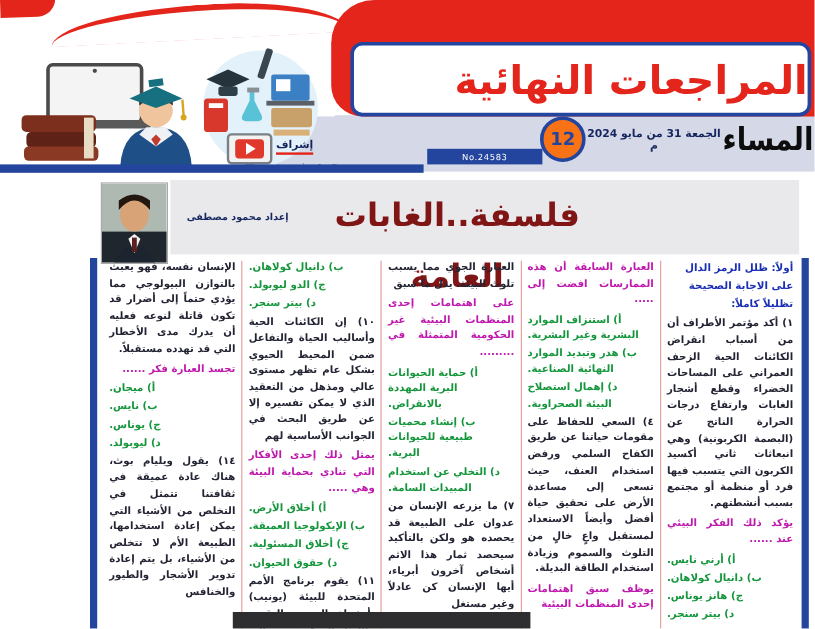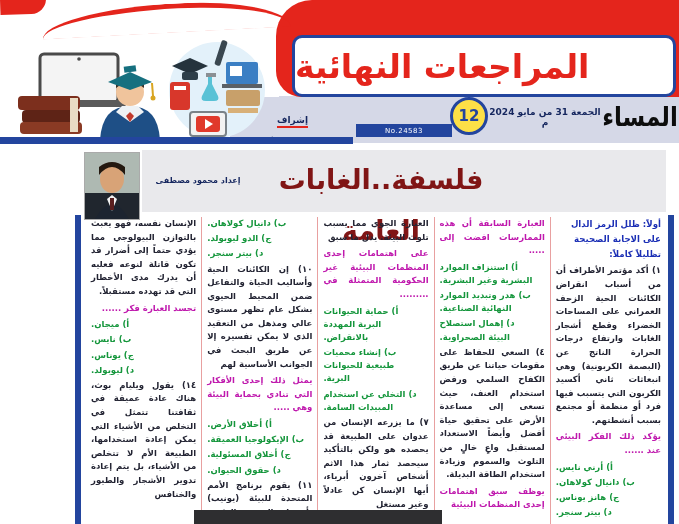--- a/index.html
+++ b/index.html
@@ -15,32 +15,32 @@
   .lavender-band{left:0;top:96px;width:679px;height:47px;background:var(--lavender);}
   .white-a{left:0;top:0;width:279px;height:97px;background:#fff;}
   .white-b{left:0;top:96px;width:230px;height:46px;background:#fff;border-bottom-left-radius:0;border-bottom-right-radius:0;}
   .red-band{left:276px;top:0;width:403px;height:97px;background:var(--red);
             border-top-left-radius:36px;border-bottom-left-radius:26px;}
   .corner-wedge{left:0;top:0;width:46px;height:15px;background:var(--red);
             border-bottom-right-radius:16px;transform:rotate(-2deg);transform-origin:left top;}
   .swoosh{left:42px;top:4px;width:248px;height:24px;border-top:5px solid var(--red);
             border-radius:55% 45% 0 0/100% 100% 0 0;transform:rotate(-3deg);}
   .title-box{left:292px;top:35px;width:378px;height:56px;background:#fff;border:3px solid var(--navy);
-            border-radius:10px;display:flex;align-items:center;justify-content:flex-end;}
+            border-radius:10px;display:flex;align-items:center;justify-content:flex-start;}
   .title-box span{color:var(--red);font-size:33px;font-weight:bold;line-height:1;}
   .navy-bar{left:0;top:137px;width:353px;height:7px;background:var(--navy);}
   
   .masthead-logo{left:604px;top:94px;width:72px;height:46px;color:#0d0d0d;font-size:23px;font-weight:900;
             letter-spacing:-1px;display:flex;align-items:center;justify-content:center;transform:scaleY(1.15);}
   .issue-date{left:487px;top:107px;width:116px;color:var(--navy-dark);font-size:9px;font-weight:bold;text-align:center;}
   .page-circle{left:450px;top:97px;width:32px;height:32px;border:3px solid var(--navy);border-radius:50%;
-            background:#fde047;color:var(--navy);font-size:15px;font-weight:bold;display:flex;align-items:center;justify-content:center;}
+            background:#f97316;color:var(--navy);font-size:15px;font-weight:bold;display:flex;align-items:center;justify-content:center;}
   .issue-band{left:356px;top:124px;width:96px;height:13px;background:var(--navy);color:#fff;font-size:7px;
             display:flex;align-items:center;justify-content:center;letter-spacing:.5px;}
-  .supervision{left:230px;top:108px;width:78px;text-align:right;color:var(--navy-dark);}
+  .supervision{left:230px;top:108px;width:78px;text-align:left;color:var(--navy-dark);}
   .supervision .sup-label{font-size:9px;font-weight:bold;display:inline-block;border-bottom:2px solid var(--red);padding-bottom:1px;}
   .supervision .sup-name{font-size:9.5px;font-weight:bold;margin-top:4px;}
   .illu{left:12px;top:26px;width:268px;height:114px;}
   
   .section-band{left:142px;top:150px;width:524px;height:62px;background:#e9e9ec;}
   .section-title{left:248px;top:154px;width:266px;text-align:center;color:var(--dtitle);
             font-size:27px;font-weight:bold;line-height:1.9;}
   .prepared-by{left:148px;top:176px;width:100px;text-align:center;color:var(--navy-dark);font-size:8px;font-weight:bold;}
   .photo{left:84px;top:152px;width:54px;height:66px;border:1px solid #aaa;overflow:hidden;}
   

